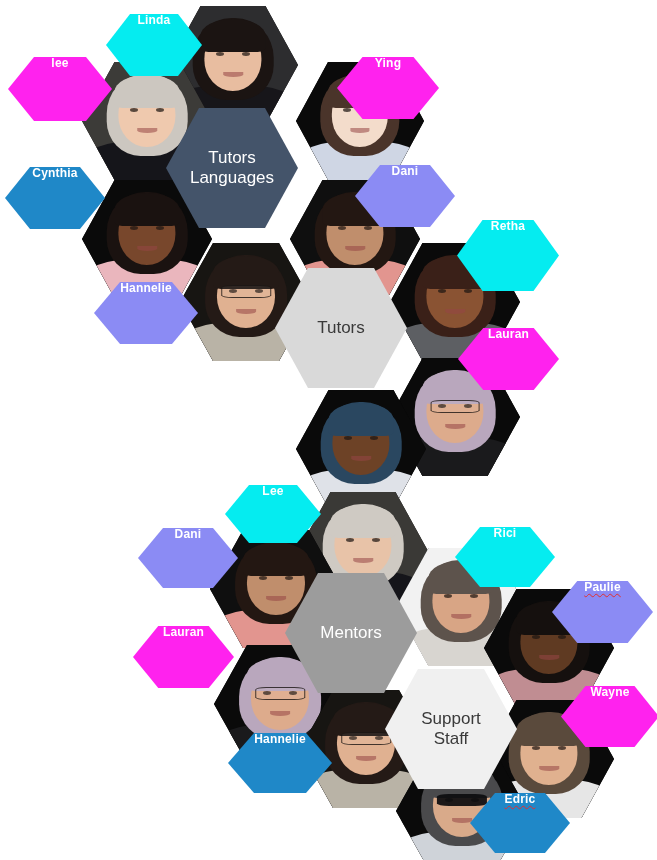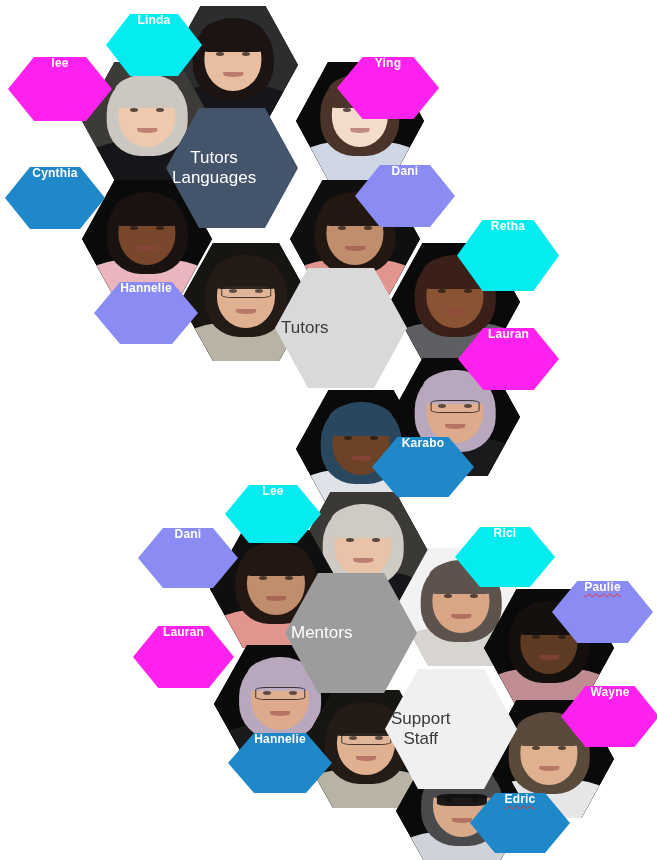--- a/index.html
+++ b/index.html
@@ -148,21 +148,21 @@
   .hex-label.misspelled .lbl-text {
     text-decoration: underline wavy #e03030;
     text-decoration-thickness: 1.2px;
     text-underline-offset: 2px;
   }
 
   
   .hex-hub {
     display: flex;
     align-items: center;
-    justify-content: flex-start;
+    justify-content: center;
     text-align: center;
     line-height: 1.18;
     z-index: 30;
   }
   .hex-hub .hub-text { display: block; padding: 0 6px; }
 </style>
 </head>
 <body>
 
 <div id="canvas">
@@ -422,23 +422,20 @@
     </div>
     <div class="hex hex-label" style="left: 457px; top: 220px; width: 102px; height: 71px; background: rgb(5, 236, 240); font-size: 12px;">
       <span class="lbl-text">Retha</span>
     </div>
     <div class="hex hex-label" style="left: 94px; top: 282px; width: 104px; height: 62px; background: rgb(139, 139, 244); font-size: 12px;">
       <span class="lbl-text">Hannelie</span>
     </div>
     <div class="hex hex-label" style="left: 458px; top: 328px; width: 101px; height: 62px; background: rgb(255, 34, 238); font-size: 12px;">
       <span class="lbl-text">Lauran</span>
     </div>
-    <div class="hex hex-label" style="left: 372px; top: 437px; width: 102px; height: 60px; background: rgb(31, 136, 200); font-size: 12px;">
-      <span class="lbl-text">Karabo</span>
-    </div>
     <div class="hex hex-label" style="left: 225px; top: 485px; width: 96px; height: 58px; background: rgb(5, 236, 240); font-size: 12px;">
       <span class="lbl-text">Lee</span>
     </div>
     <div class="hex hex-label" style="left: 138px; top: 528px; width: 100px; height: 60px; background: rgb(139, 139, 244); font-size: 12px;">
       <span class="lbl-text">Dani</span>
     </div>
     <div class="hex hex-label misspelled" style="left: 552px; top: 581px; width: 101px; height: 62px; background: rgb(139, 139, 244); font-size: 12px;">
       <span class="lbl-text">Paulie</span>
     </div>
     <div class="hex hex-label" style="left: 455px; top: 527px; width: 100px; height: 60px; background: rgb(5, 236, 240); font-size: 12px;">

